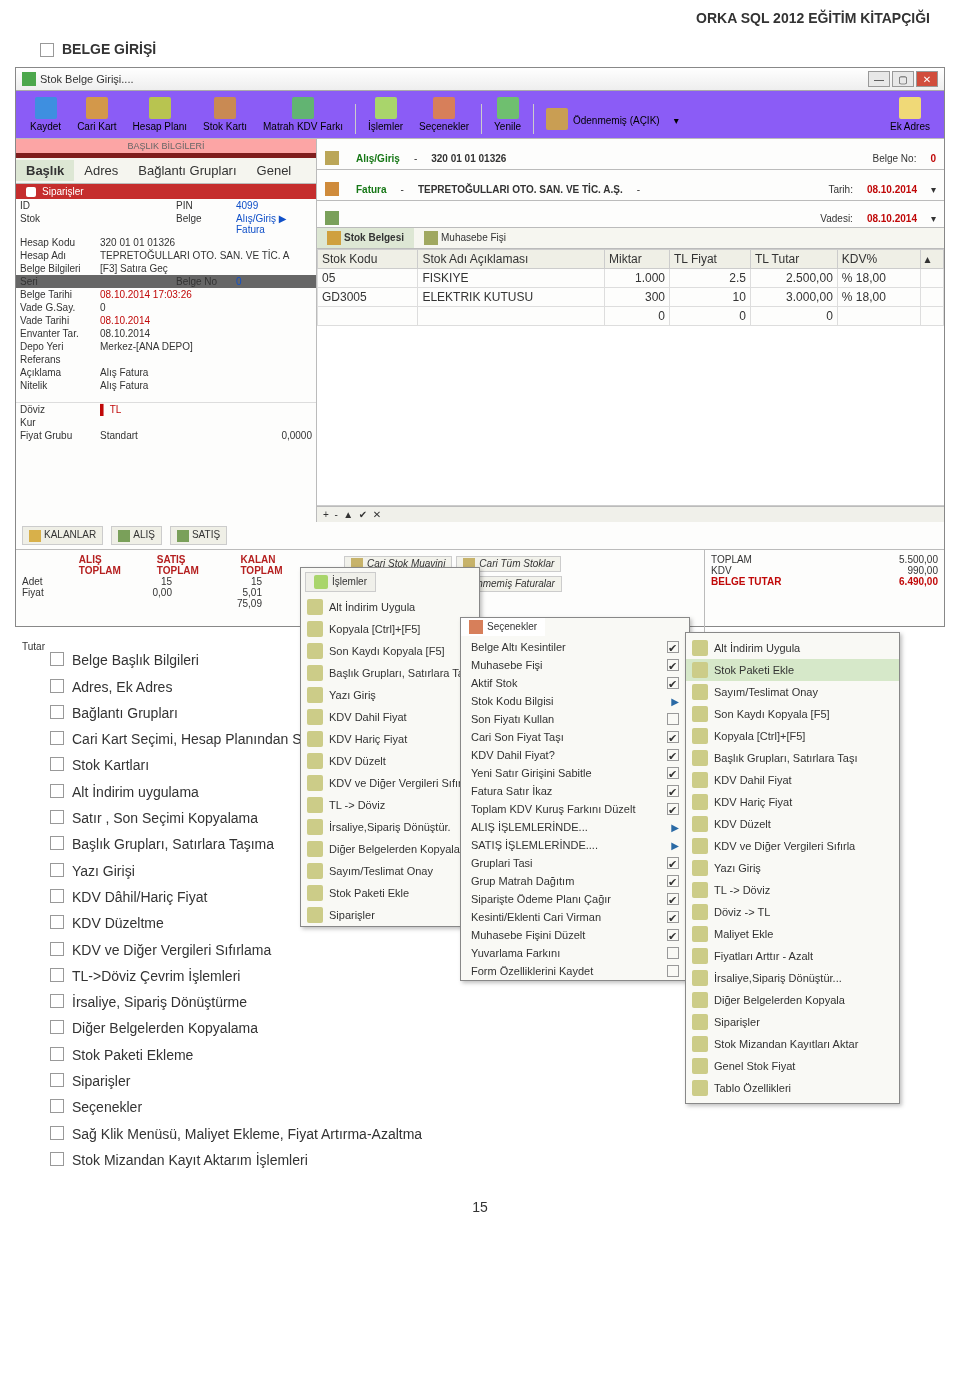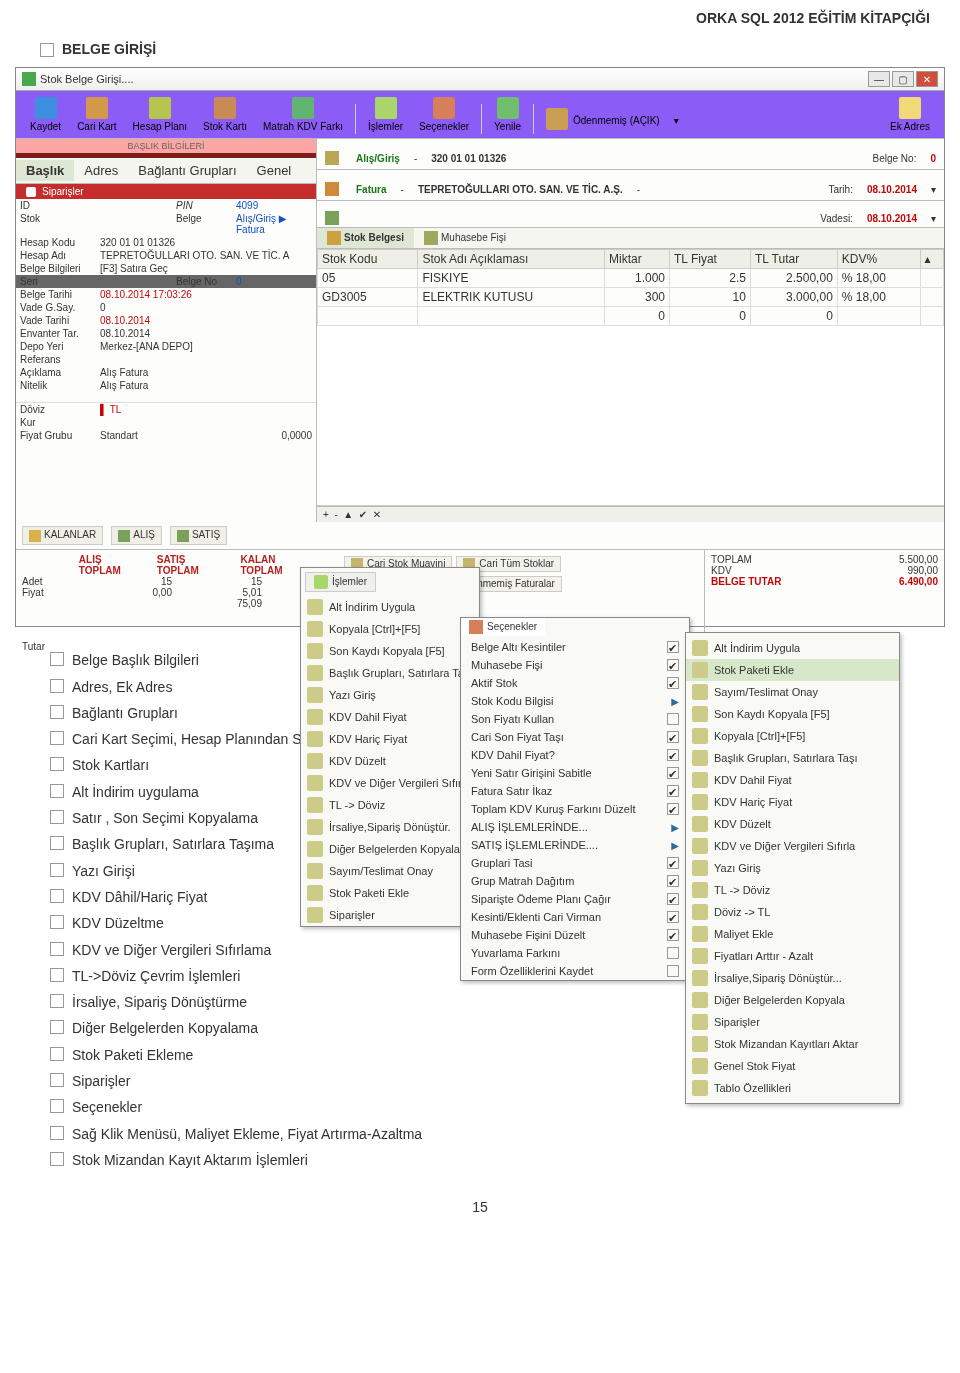--- a/index.html
+++ b/index.html
@@ -61,21 +61,21 @@
   
   .bottom-area { display:flex; font-size:10px; border-top:1px solid #bbb; }
   .bottom-area > div { padding:4px 6px; }
   .tabbar2 { display:flex; gap:8px; padding:4px 6px; font-size:10px; }
   .tabbar2 > span{ background:#efefe6; border:1px solid #ccc; padding:2px 6px;}
   .tabbar2 .icon{width:12px;height:12px;background:#d8b04a;display:inline-block;margin-right:3px;vertical-align:middle;}
   .sum-head { color:#b52020; font-weight:bold; padding-right:14px;}
   .totals-col { margin-left:auto; width:240px; border-left:1px solid #bbb; padding:4px 8px;}
   .totals-col .trow{ display:flex; justify-content:space-between;}
   .totals-col .final{ color:#c00808; font-weight:bold;}
-  .chipbtn{ display:inline-flex; align-items:center; border:1px solid #ccc; background:#f2f2eb; padding:1px 6px; font-size:10px; margin:2px; }
+  .chipbtn{ display:inline-flex; align-items:center; border:1px solid #ccc; background:#f2f2eb; padding:1px 6px; font-size:10px; margin:2px;font-style:italic; }
   .chipbtn .ci{ width:12px;height:12px;background:#c7b36a;margin-right:4px;}
 
   
   .bullets { padding: 20px 40px 10px 50px; font-size: 14px; line-height: 1.45; }
   .bullets li { list-style:none; padding:3px 0; display:flex; align-items:flex-start; }
   .bullets li .checkbox{ flex:none; margin-top:2px;}
   .page-num { text-align:center; padding: 16px 0 24px; font-size:14px; }
 
   
   .popup { position:absolute; background:#f9f9f5; border:1px solid #888; box-shadow:2px 2px 4px rgba(0,0,0,0.25); font-size:11px; }
@@ -172,21 +172,21 @@
         <div class="tab">Genel</div>
       </div>
       <div class="orders-bar">
           <span class="lock"></span>
           <span>Siparişler</span>
         </div>
       <div class="detail-grid" id="detail-grid">
           <div class="row">
             <div class="lbl">ID</div>
             <div class="val "></div>
-            <div class="lbl" style="width:60px;font-style:italic;">PIN</div>
+            <div class="lbl" style="width:60px;">PIN</div>
             <div class="val blue">4099</div>
           </div>
           <div class="row">
             <div class="lbl">Stok</div>
             <div class="val "></div>
             <div class="lbl" style="width:60px;">Belge</div>
             <div class="val blue">Alış/Giriş   ▶   Fatura</div>
           </div>
           <div class="row">
             <div class="lbl">Hesap Kodu</div>

